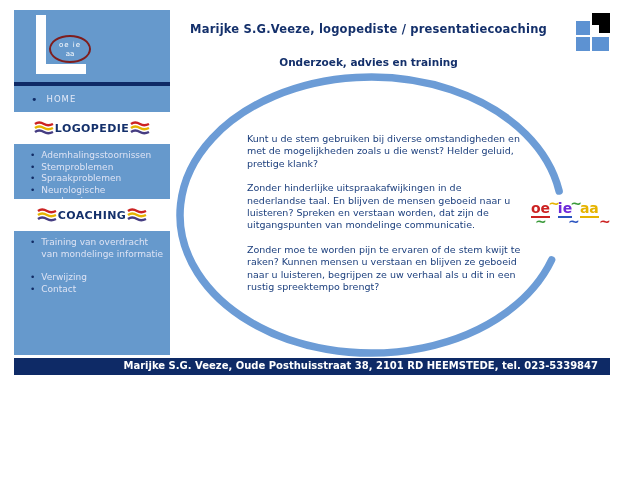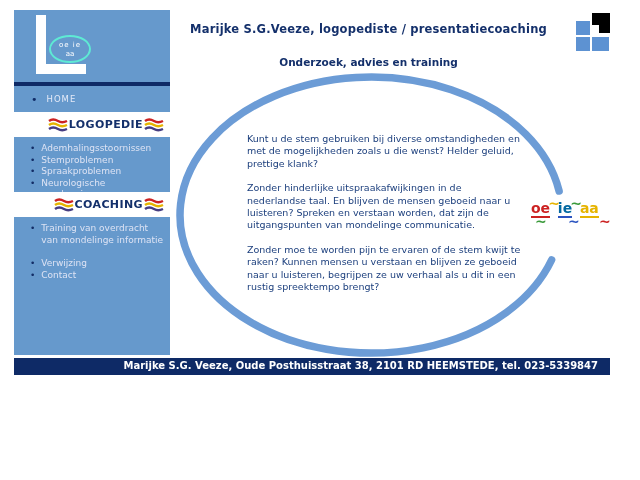--- a/index.html
+++ b/index.html
@@ -5,29 +5,29 @@
   * { margin:0; padding:0; box-sizing:border-box; }
   body { background:#fff; font-family:"DejaVu Sans", "Liberation Sans", sans-serif; }
   .page { position:relative; width:640px; height:480px; background:#fff; overflow:hidden; }
 
   
   .sidebar { position:absolute; left:14px; top:10px; width:156px; height:345px; background:#6699cc; }
   .logo-box { position:relative; height:72px; }
   .l-vert { position:absolute; left:22px; top:5px; width:10px; height:59px; background:#fff; }
   .l-foot { position:absolute; left:22px; top:54px; width:50px; height:10px; background:#fff; }
   .logo-ellipse { position:absolute; left:35px; top:25px; width:42px; height:28px;
-                  border:2px solid #5eead4; border-radius:50%; color:#fff; text-align:center; }
+                  border:2px solid #7f1d1d; border-radius:50%; color:#fff; text-align:center; }
   .logo-ellipse .ln1 { font-size:7px; margin-top:4px; letter-spacing:1px; }
   .logo-ellipse .ln2 { font-size:7px; margin-top:1px; }
   .divider { height:4px; background:#0e2a66; }
   .home-row { height:26px; display:flex; align-items:center; padding-left:17px; }
   .home-row .blt { color:#0e2a66; font-size:11px; margin-right:9px; }
   .home-label { color:#e3e9f7; font-size:8.5px; letter-spacing:1px; cursor:pointer; }
-  .band { height:25px; background:#fff; display:flex; align-items:center;
-          justify-content:flex-end; padding:0 5px; }
+  .band { height:32px; background:#fff; display:flex; align-items:center;
+          justify-content:center; padding:0 5px; }
   .band-label { color:#14306b; font-weight:bold; font-size:11px; letter-spacing:0.4px; }
   .wave-icon { width:22px; height:14px; flex:0 0 auto; }
   .items { padding:6px 4px 0 16px; overflow:hidden; }
   .items.h55 { height:55px; } .items.h35 { height:35px; } .items.h78 { height:78px; }
   .item { display:flex; color:#dde3f4; font-size:9px; line-height:11.6px; cursor:pointer; }
   .item .blt { color:#122c66; margin-right:6px; flex:0 0 auto; }
 
   
   .header { position:absolute; left:146px; top:22px; width:445px; text-align:center; color:#14306b; }
   .title { font-size:11.5px; font-weight:bold; letter-spacing:0.2px; }
@@ -47,21 +47,21 @@
 
   
   .oval-text { position:absolute; left:247px; top:133px; width:274px;
                color:#1c3f7d; font-size:9.5px; line-height:12.4px; }
   .oval-text p { margin-bottom:12px; }
 
   
   .oeieaa { position:absolute; left:531px; top:200px; width:92px; height:36px;
             font-weight:bold; font-size:14px; white-space:nowrap; }
   .oeieaa .oe { color:#cc2222; border-bottom:2px solid #cc2222; }
-  .oeieaa .ie { color:#0369a1; border-bottom:2px solid #2b54c0; }
+  .oeieaa .ie { color:#6d28d9; border-bottom:2px solid #2b54c0; }
   .oeieaa .aa { color:#e6b400; border-bottom:2px solid #e6b400; }
   .oeieaa .t1 { color:#e6b400; position:relative; top:-5px; margin:0 -2px; }
   .oeieaa .t2 { color:#3a9a3a; position:relative; top:-5px; margin:0 -2px; }
   .oeieaa .bt { position:absolute; top:13px; font-size:14px; }
   .oeieaa .btg { left:4px;  color:#3a9a3a; }
   .oeieaa .btb { left:37px; color:#2b54c0; }
   .oeieaa .btr { left:68px; color:#cc2222; }
 
   
   .footer { position:absolute; left:14px; top:358px; width:596px; height:17px;

